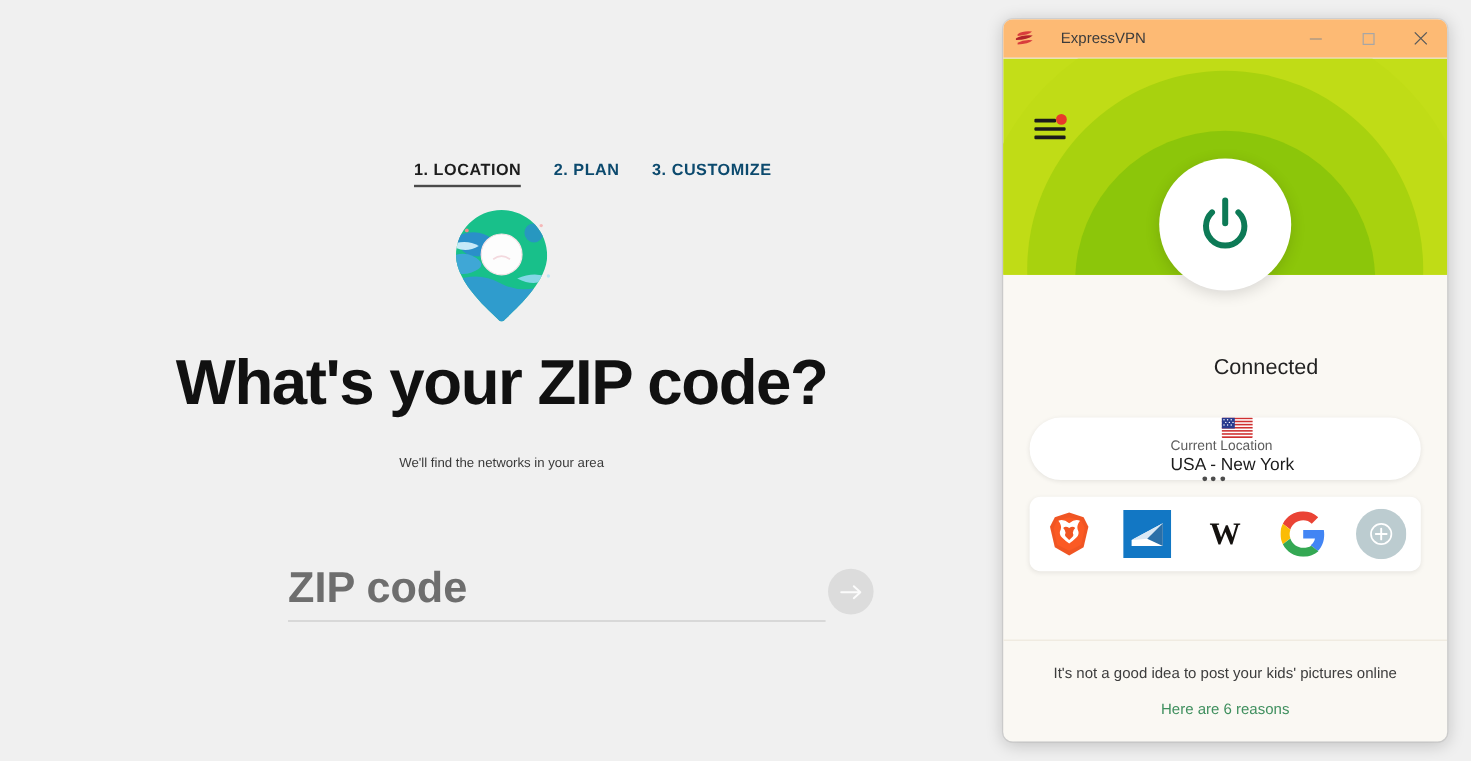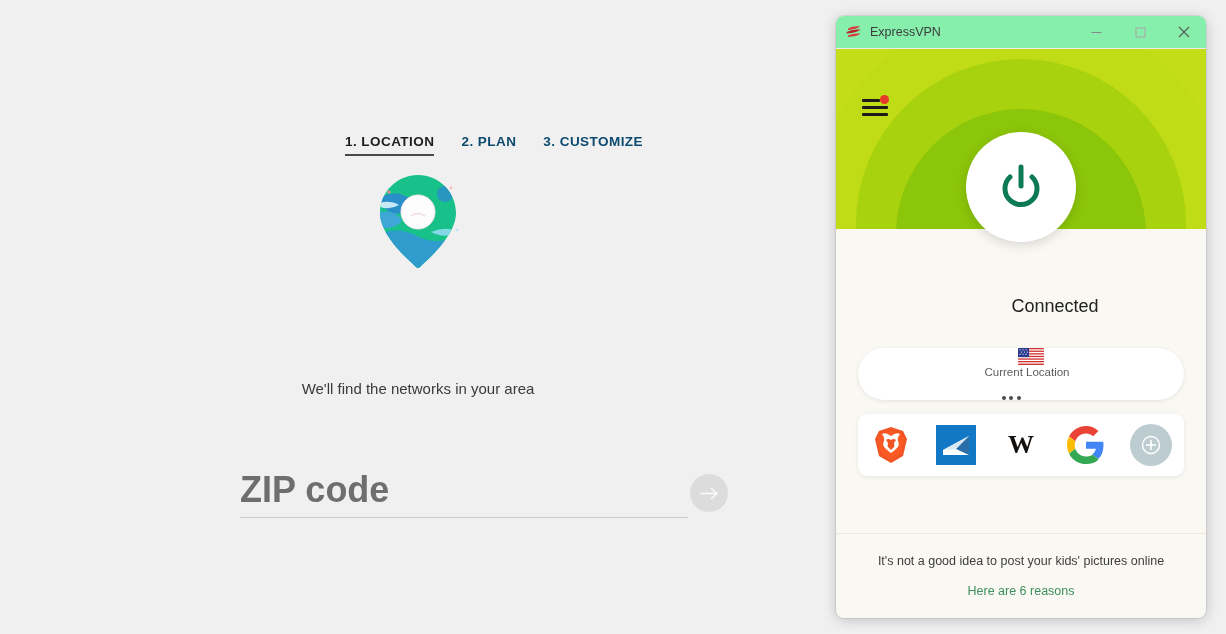--- a/index.html
+++ b/index.html
@@ -14,43 +14,43 @@
   #main-page{position:absolute;left:0;top:0;width:836px;height:634px;background:#f0f0f0;}
 
   #step-tabs{position:absolute;top:134px;left:0;width:988px;display:flex;justify-content:center;gap:27px;align-items:flex-start;}
   .step-tab{font-size:13.5px;letter-spacing:.45px;font-weight:700;color:#0c4a6e;padding-bottom:5px;white-space:nowrap;}
   .step-tab.active{color:#1d1d1d;border-bottom:2px solid #4a4a4a;}
 
   #pin-wrap{position:absolute;top:172px;left:0;width:836px;display:flex;justify-content:center;}
 
   #zip-heading{position:absolute;top:292px;left:0;width:836px;text-align:center;
     font-size:53px;font-weight:700;color:#111;letter-spacing:-1.2px;line-height:1.05;}
-  #zip-sub{position:absolute;top:380px;left:0;width:836px;text-align:center;font-size:15px;color:#3a3a3a;}
+  #zip-sub{position:absolute;top:380px;left:0;width:836px;text-align:center;font-size:11px;color:#3a3a3a;}
 
   #zip-field-row{position:absolute;top:466px;left:240px;width:488px;height:60px;}
   #zip-input{
     position:absolute;left:0;top:0;width:448px;height:52px;
     border:none;border-bottom:1.5px solid #c9c9c9;background:transparent;outline:none;
     font-family:"Liberation Sans",sans-serif;font-size:36px;font-weight:700;color:#5b5b5b;
     padding:0 0 4px 0;box-sizing:border-box;
   }
   #zip-input::placeholder{color:#6e6e6e;opacity:1;}
   #zip-submit{
     position:absolute;right:0;top:8px;width:38px;height:38px;border-radius:50%;
     background:#dcdcdc;border:none;cursor:pointer;display:flex;align-items:center;justify-content:center;padding:0;
   }
 
   
   #vpn-window{
     position:absolute;left:836px;top:16px;width:370px;height:602px;
     background:#faf8f3;border-radius:8px;overflow:hidden;
     box-shadow:0 2px 14px rgba(0,0,0,.20),0 0 0 1px rgba(0,0,0,.07);
   }
-  #vpn-titlebar{height:32px;background:#86efac;display:flex;align-items:center;
-    border-bottom:1px solid #ececec;position:relative;}
+  #vpn-titlebar{height:32px;background:#fdba74;display:flex;align-items:center;
+    border-bottom:1px solid #ececec;position:relative;gap:14px;}
   #vpn-title-text{font-size:12.5px;color:#3c3c3c;margin-left:7px;}
   #win-controls{position:absolute;right:0;top:0;height:32px;display:flex;}
   .win-btn{width:44px;height:32px;display:flex;align-items:center;justify-content:center;cursor:pointer;}
 
   #vpn-hero{position:relative;height:180px;background:#c3de18;overflow:hidden;}
   .hero-ring{position:absolute;border-radius:50%;}
   #ring1{width:420px;height:420px;left:-25px;top:-40px;background:#c0dc16;}
   #ring2{width:330px;height:330px;left:20px;top:10px;background:#a8d20e;}
   #ring3{width:250px;height:250px;left:60px;top:60px;background:#8cc60a;}
   #hamburger{position:absolute;left:26px;top:50px;width:26px;height:18px;cursor:pointer;z-index:5;}
@@ -116,20 +116,21 @@
         <circle cx="47" cy="40" r="17" fill="#fdfdfd"></circle>
         <circle cx="47" cy="40" r="17" fill="none" stroke="#f6e3e6" stroke-width="1"></circle>
         <path d="M40 44 q7 -5 14 0" stroke="#f3d9de" stroke-width="1.4" fill="none"></path>
       </g>
       <circle cx="18" cy="20" r="1.6" fill="#f08a8a"></circle>
       <circle cx="80" cy="16" r="1.4" fill="#f5b8b8"></circle>
       <circle cx="86" cy="58" r="1.4" fill="#bfe6f5"></circle>
     </svg>
   </div>
 
+  <div id="zip-heading">What's your ZIP code?</div>
   <div id="zip-sub">We'll find the networks in your area</div>
 
   <div id="zip-field-row">
     <input id="zip-input" type="text" placeholder="ZIP code" style="">
     <button id="zip-submit">
       <svg width="19" height="13" viewBox="0 0 19 13">
         <path d="M1 6.5 H16 M11.5 1.5 L17 6.5 L11.5 11.5" stroke="#fbfbfb" stroke-width="1.6" fill="none" stroke-linecap="round" stroke-linejoin="round"></path>
       </svg>
     </button>
   </div>
@@ -206,20 +207,21 @@
         <circle cx="3.5" cy="4" r=".6"></circle>
           <circle cx="6.5" cy="4" r=".6"></circle>
           <circle cx="9.5" cy="4" r=".6"></circle>
         <circle cx="2" cy="6.2" r=".6"></circle>
           <circle cx="5" cy="6.2" r=".6"></circle>
           <circle cx="8" cy="6.2" r=".6"></circle>
       </g>
     </svg>
     <div id="loc-texts">
       <div id="loc-label">Current Location</div>
+      <div id="loc-value">USA - New York</div>
     </div>
     <div id="loc-menu">
       <div class="dot3"></div>
         <div class="dot3"></div>
         <div class="dot3"></div>
     </div>
   </div>
 
   <div id="shortcut-bar">
     <div class="shortcut">

